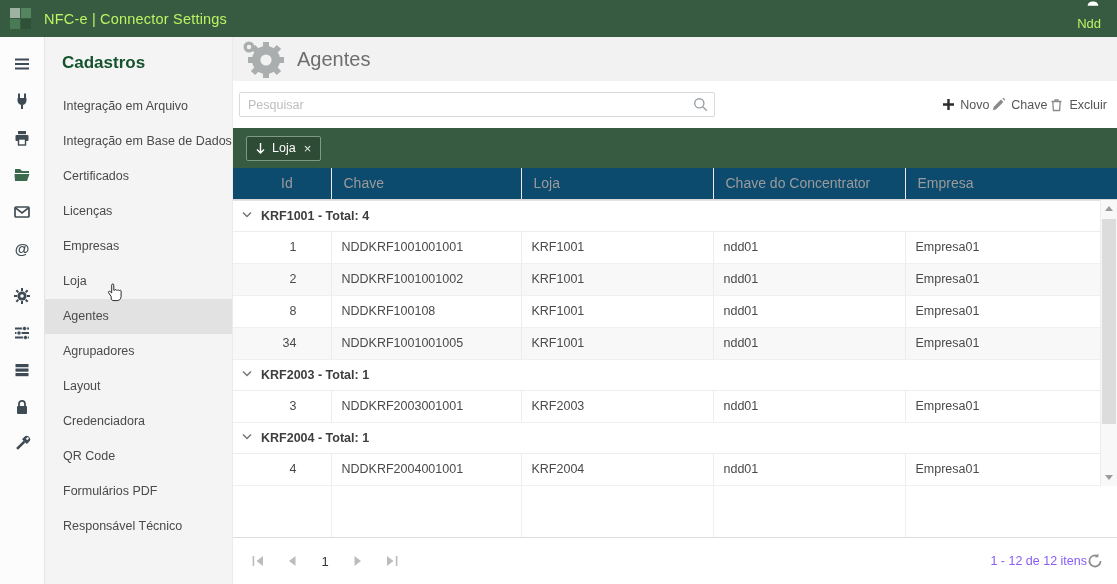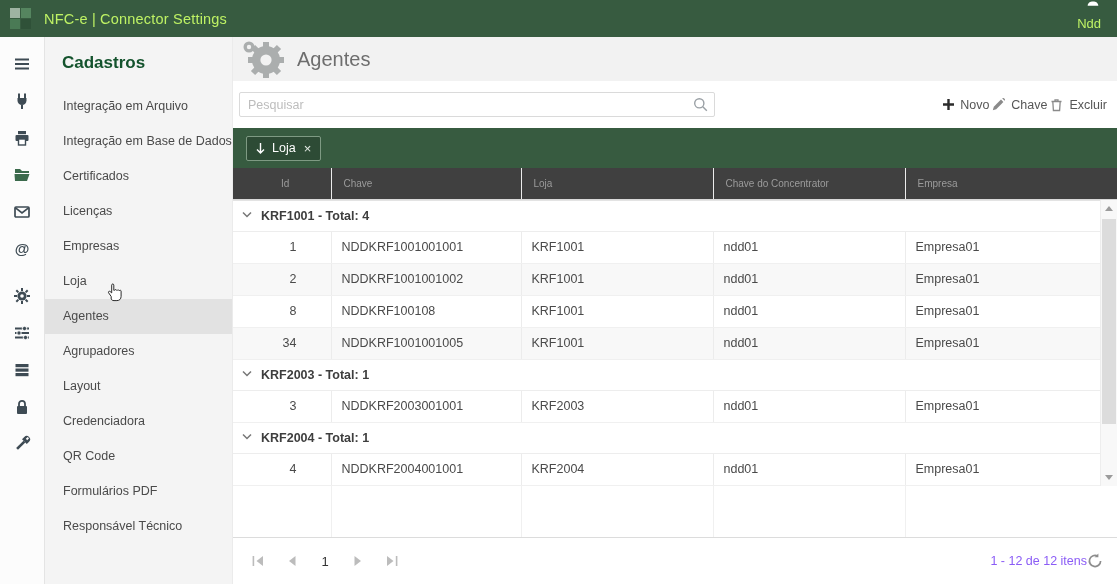--- a/index.html
+++ b/index.html
@@ -37,21 +37,21 @@
   .search .mag { position:absolute; right:7px; top:5px; }
   .actions { margin-left:auto; display:flex; align-items:flex-end; gap:3px; }
   .act-btn { display:flex; align-items:center; gap:6px; background:none; border:none; font-family:inherit; font-size:12.5px; color:#565656; cursor:pointer; }
 
   
   .grid { flex:1; display:flex; flex-direction:column; position:relative; }
   .group-bar { height:40px; background:#375b40; flex:none; display:flex; align-items:center; padding-left:13px; }
   .chip { display:inline-flex; align-items:center; gap:7px; height:25px; padding:0 9px; background:#2d4b35; border:1px solid #7e9a83; border-radius:2px; color:#fff; font-size:12.5px; cursor:pointer; }
   .chip-x { color:#e4ebe5; font-size:13px; margin-left:1px; cursor:pointer; }
   table { width:100%; table-layout:fixed; border-collapse:collapse; }
-  thead th { height:31px; background:#404040; border-bottom:1px solid #d9d9d9; color:#9b9b9b; font-weight:400; font-size:10px; text-align:left; padding:0 12px; cursor:pointer; overflow:hidden; white-space:nowrap; }
+  thead th { height:31px; background:#0c4a6e; border-bottom:1px solid #d9d9d9; color:#9b9b9b; font-weight:400; font-size:14px; text-align:left; padding:0 12px; cursor:pointer; overflow:hidden; white-space:nowrap; }
   thead th:nth-child(n+3), .data-row td:nth-child(n+3) { border-left:1px solid #ececec; }
   .viewport { position:relative; flex:none; }
   tbody td { height:32px; font-size:12.5px; color:#4a4a4a; padding:0 10px; border-bottom:1px solid #f0f0f0; background:#fff; overflow:hidden; white-space:nowrap; }
   tr.alt td { background:#f8f8f8; }
   td.num { text-align:right; padding-right:34px; }
   tr.group-row td { height:31px; font-weight:700; color:#3e3e3e; border-top:1px solid #e3e3e3; border-bottom:1px solid #ededed; background:#fff; padding-left:9px; }
   .gchev { display:inline-block; margin-right:9px; vertical-align:1px; }
 
   
   .vscroll { position:absolute; top:0; right:0; bottom:0; width:17px; background:#f8f8f8; border-left:1px solid #ededed; cursor:default; }

